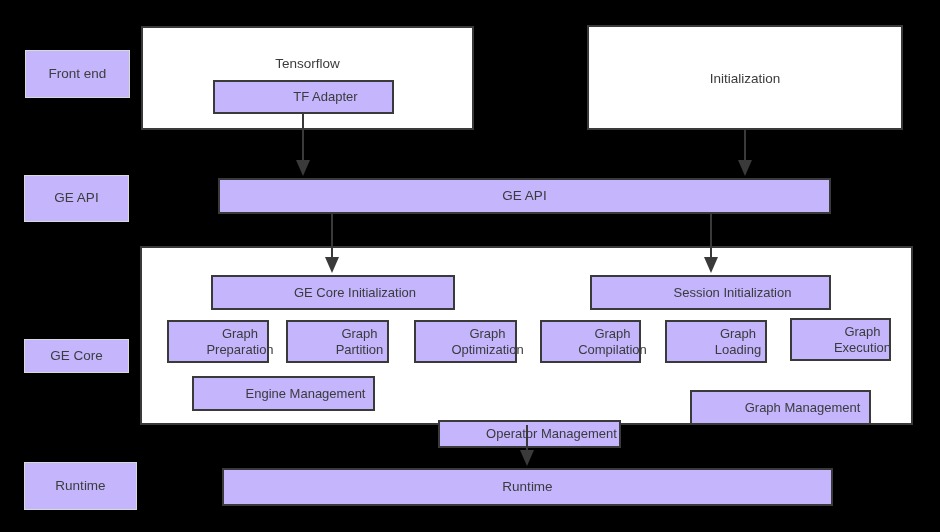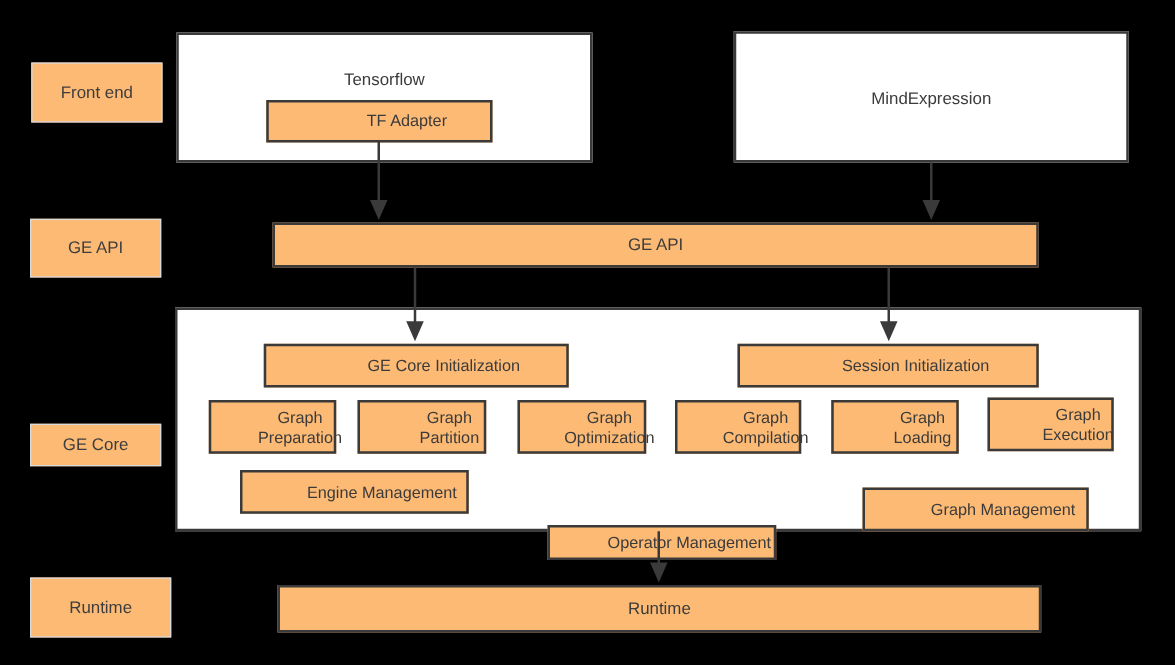--- a/index.html
+++ b/index.html
@@ -14,21 +14,21 @@
     overflow: hidden;
   }
   #canvas {
     position: absolute;
     left: 0; top: 0;
     width: 940px; height: 532px;
     background: #000000;
   }
   .box {
     position: absolute;
-    background: #fdba74;
+    background: #c4b5fd;
     color: #3b3b3b;
     display: flex;
     align-items: center;
     justify-content: center;
     text-align: center;
     line-height: 1.22;
     white-space: pre-line;
     font-size: 13px;
     z-index: 3;
   }
@@ -80,21 +80,21 @@
 
   <div class="box tier-label" style="left:24px; top:339px; width:105px; height:34px;">GE Core</div>
 
   <div class="box tier-label" style="left:24px; top:462px; width:113px; height:48px;">Runtime</div>
 
   <div class="panel" style="left:141px; top:26px; width:333px; height:104px;"></div>
   <div class="panel-title" style="left:141px; top:56px; width:333px;">Tensorflow</div>
   <div class="box node" style="left:213px; top:80px; width:181px; height:34px; font-size:13px;">TF Adapter</div>
 
   <div class="panel" style="left:587px; top:25px; width:316px; height:105px;"></div>
-  <div class="panel-title" style="left:587px; top:71px; width:316px;">MindExpression</div>
+  <div class="panel-title" style="left:587px; top:71px; width:316px;">Initialization</div>
 
   <div class="box bar" style="left:218px; top:178px; width:613px; height:36px;">GE API</div>
 
   <div class="panel" style="left:140px; top:246px; width:773px; height:179px;"></div>
 
   <div class="box node" style="left:590px; top:275px; width:241px; height:35px; font-size:13px;">Session Initialization</div>
 
   <div class="box node" style="left:211px; top:275px; width:244px; height:35px; font-size:13px;">GE Core Initialization</div>
 
   <div class="box node" style="left:167px; top:320px; width:102px; height:43px;">Graph

